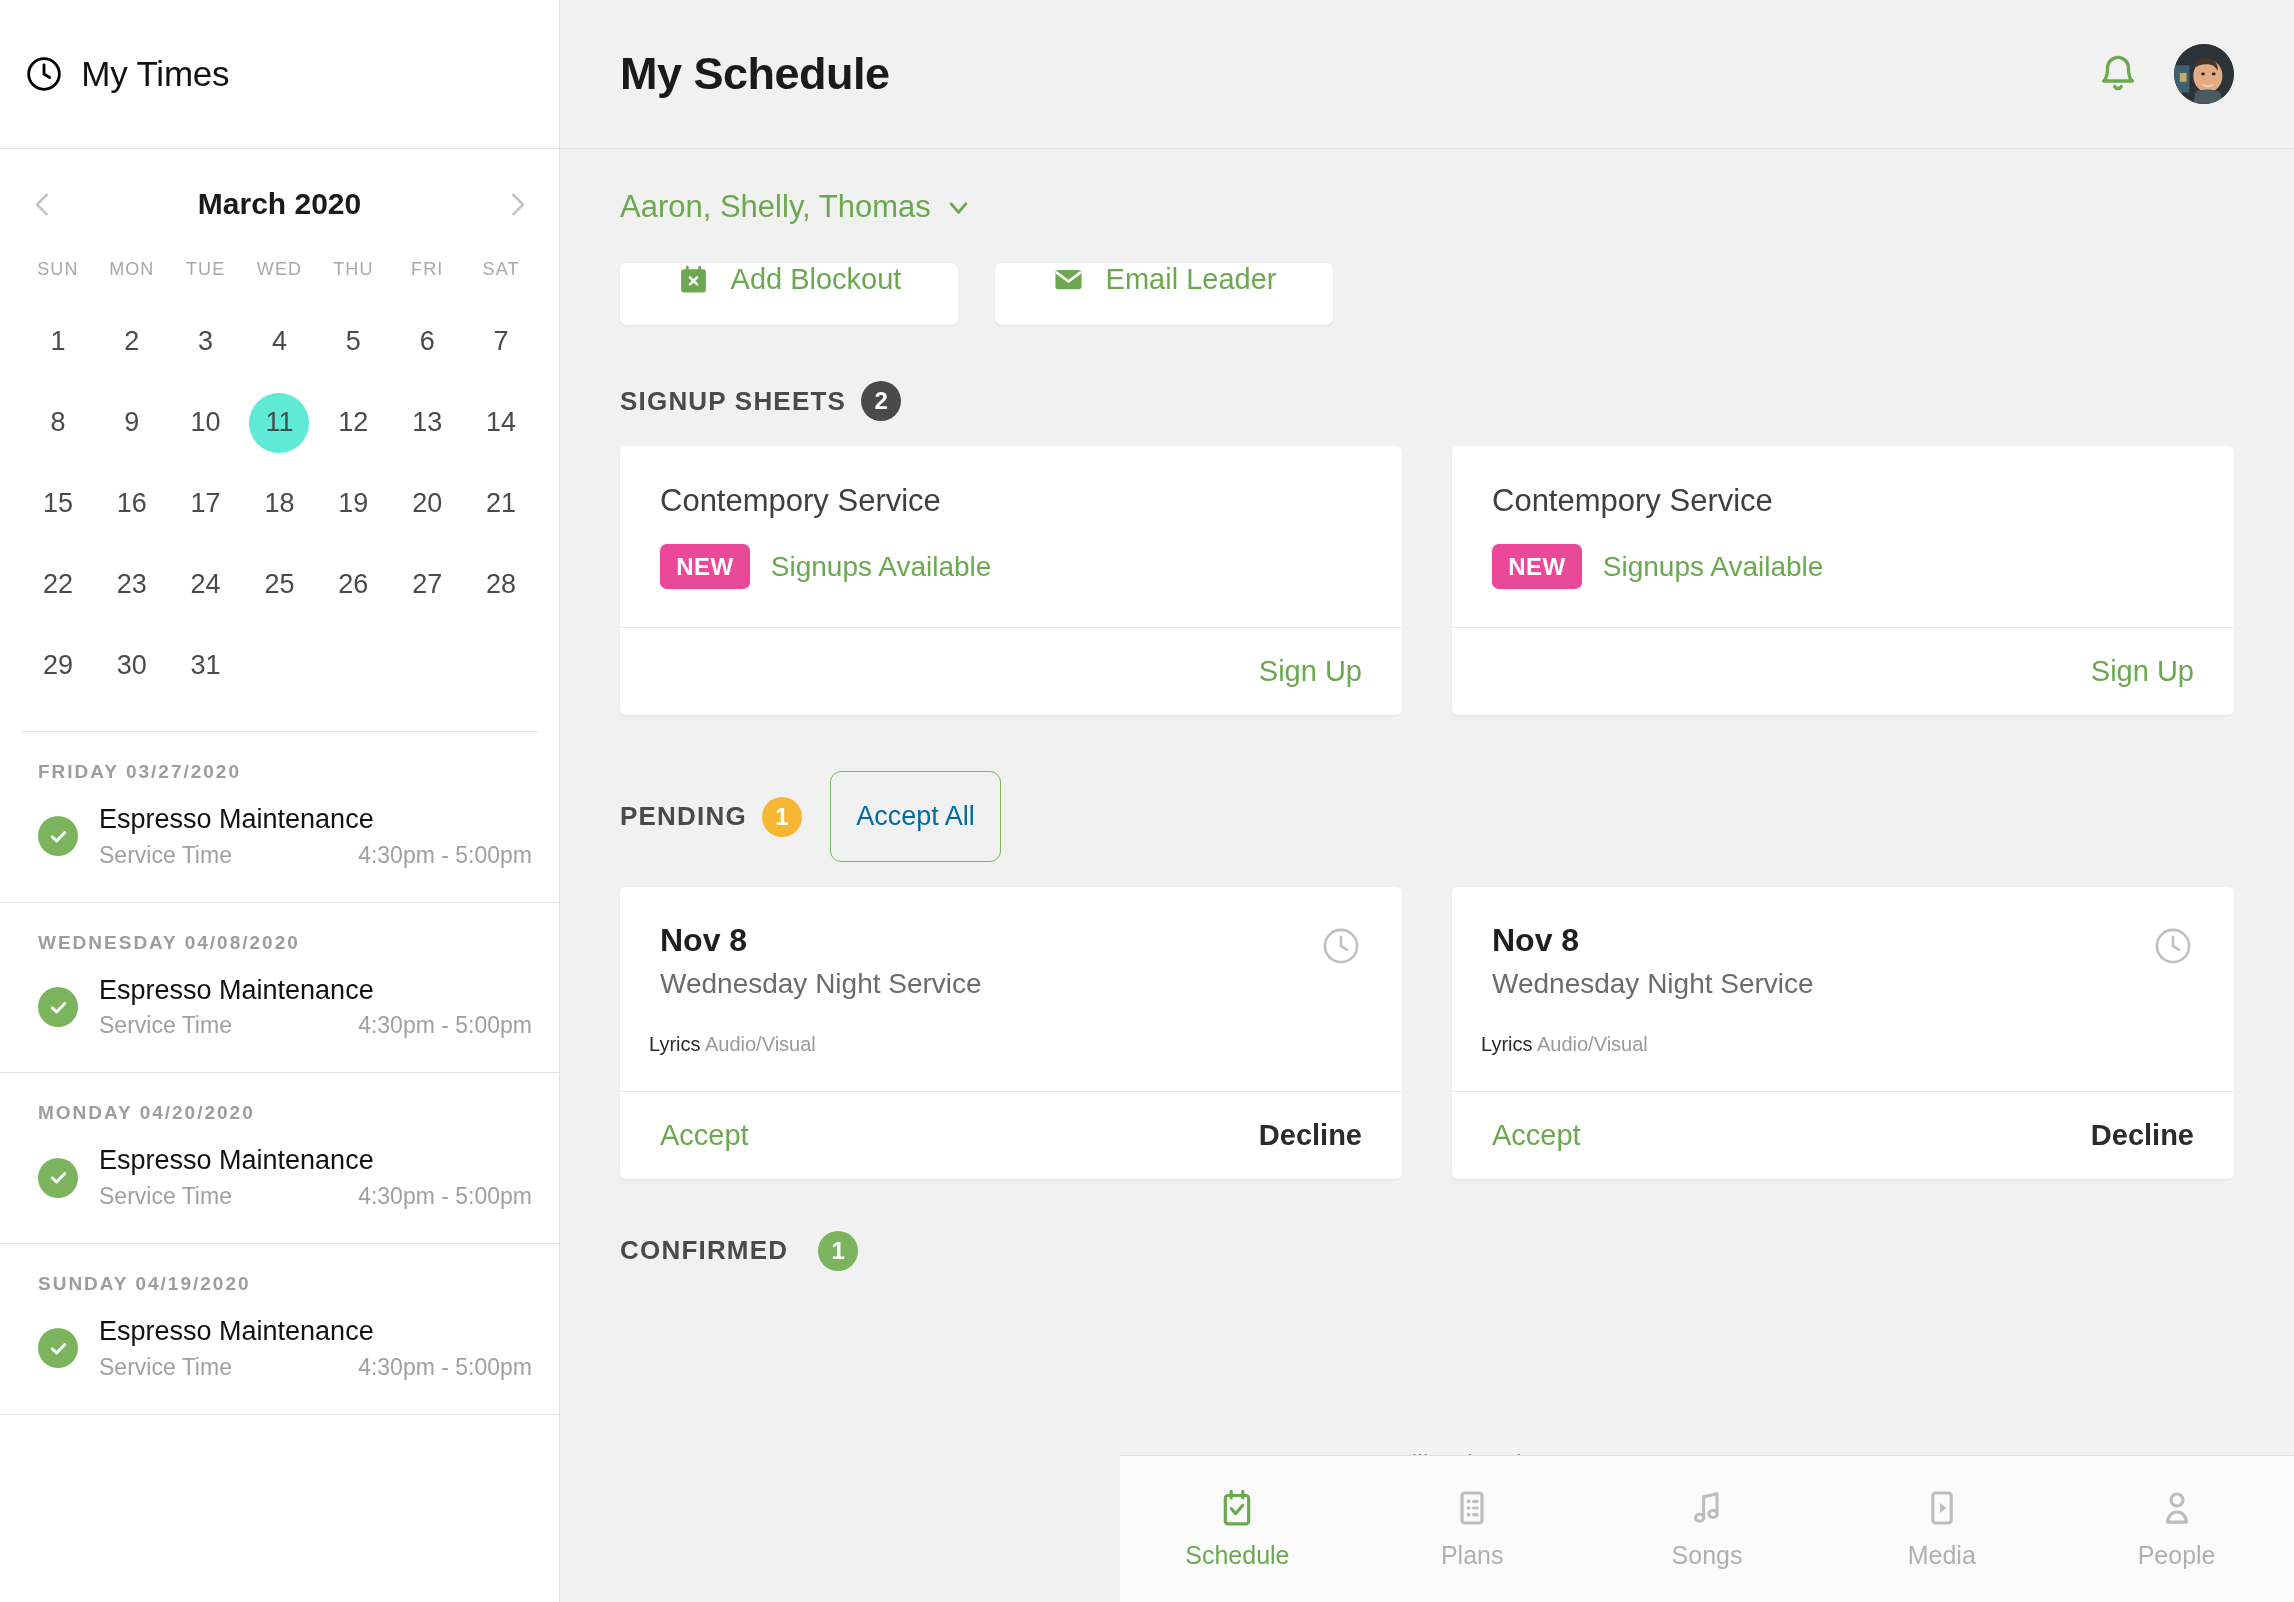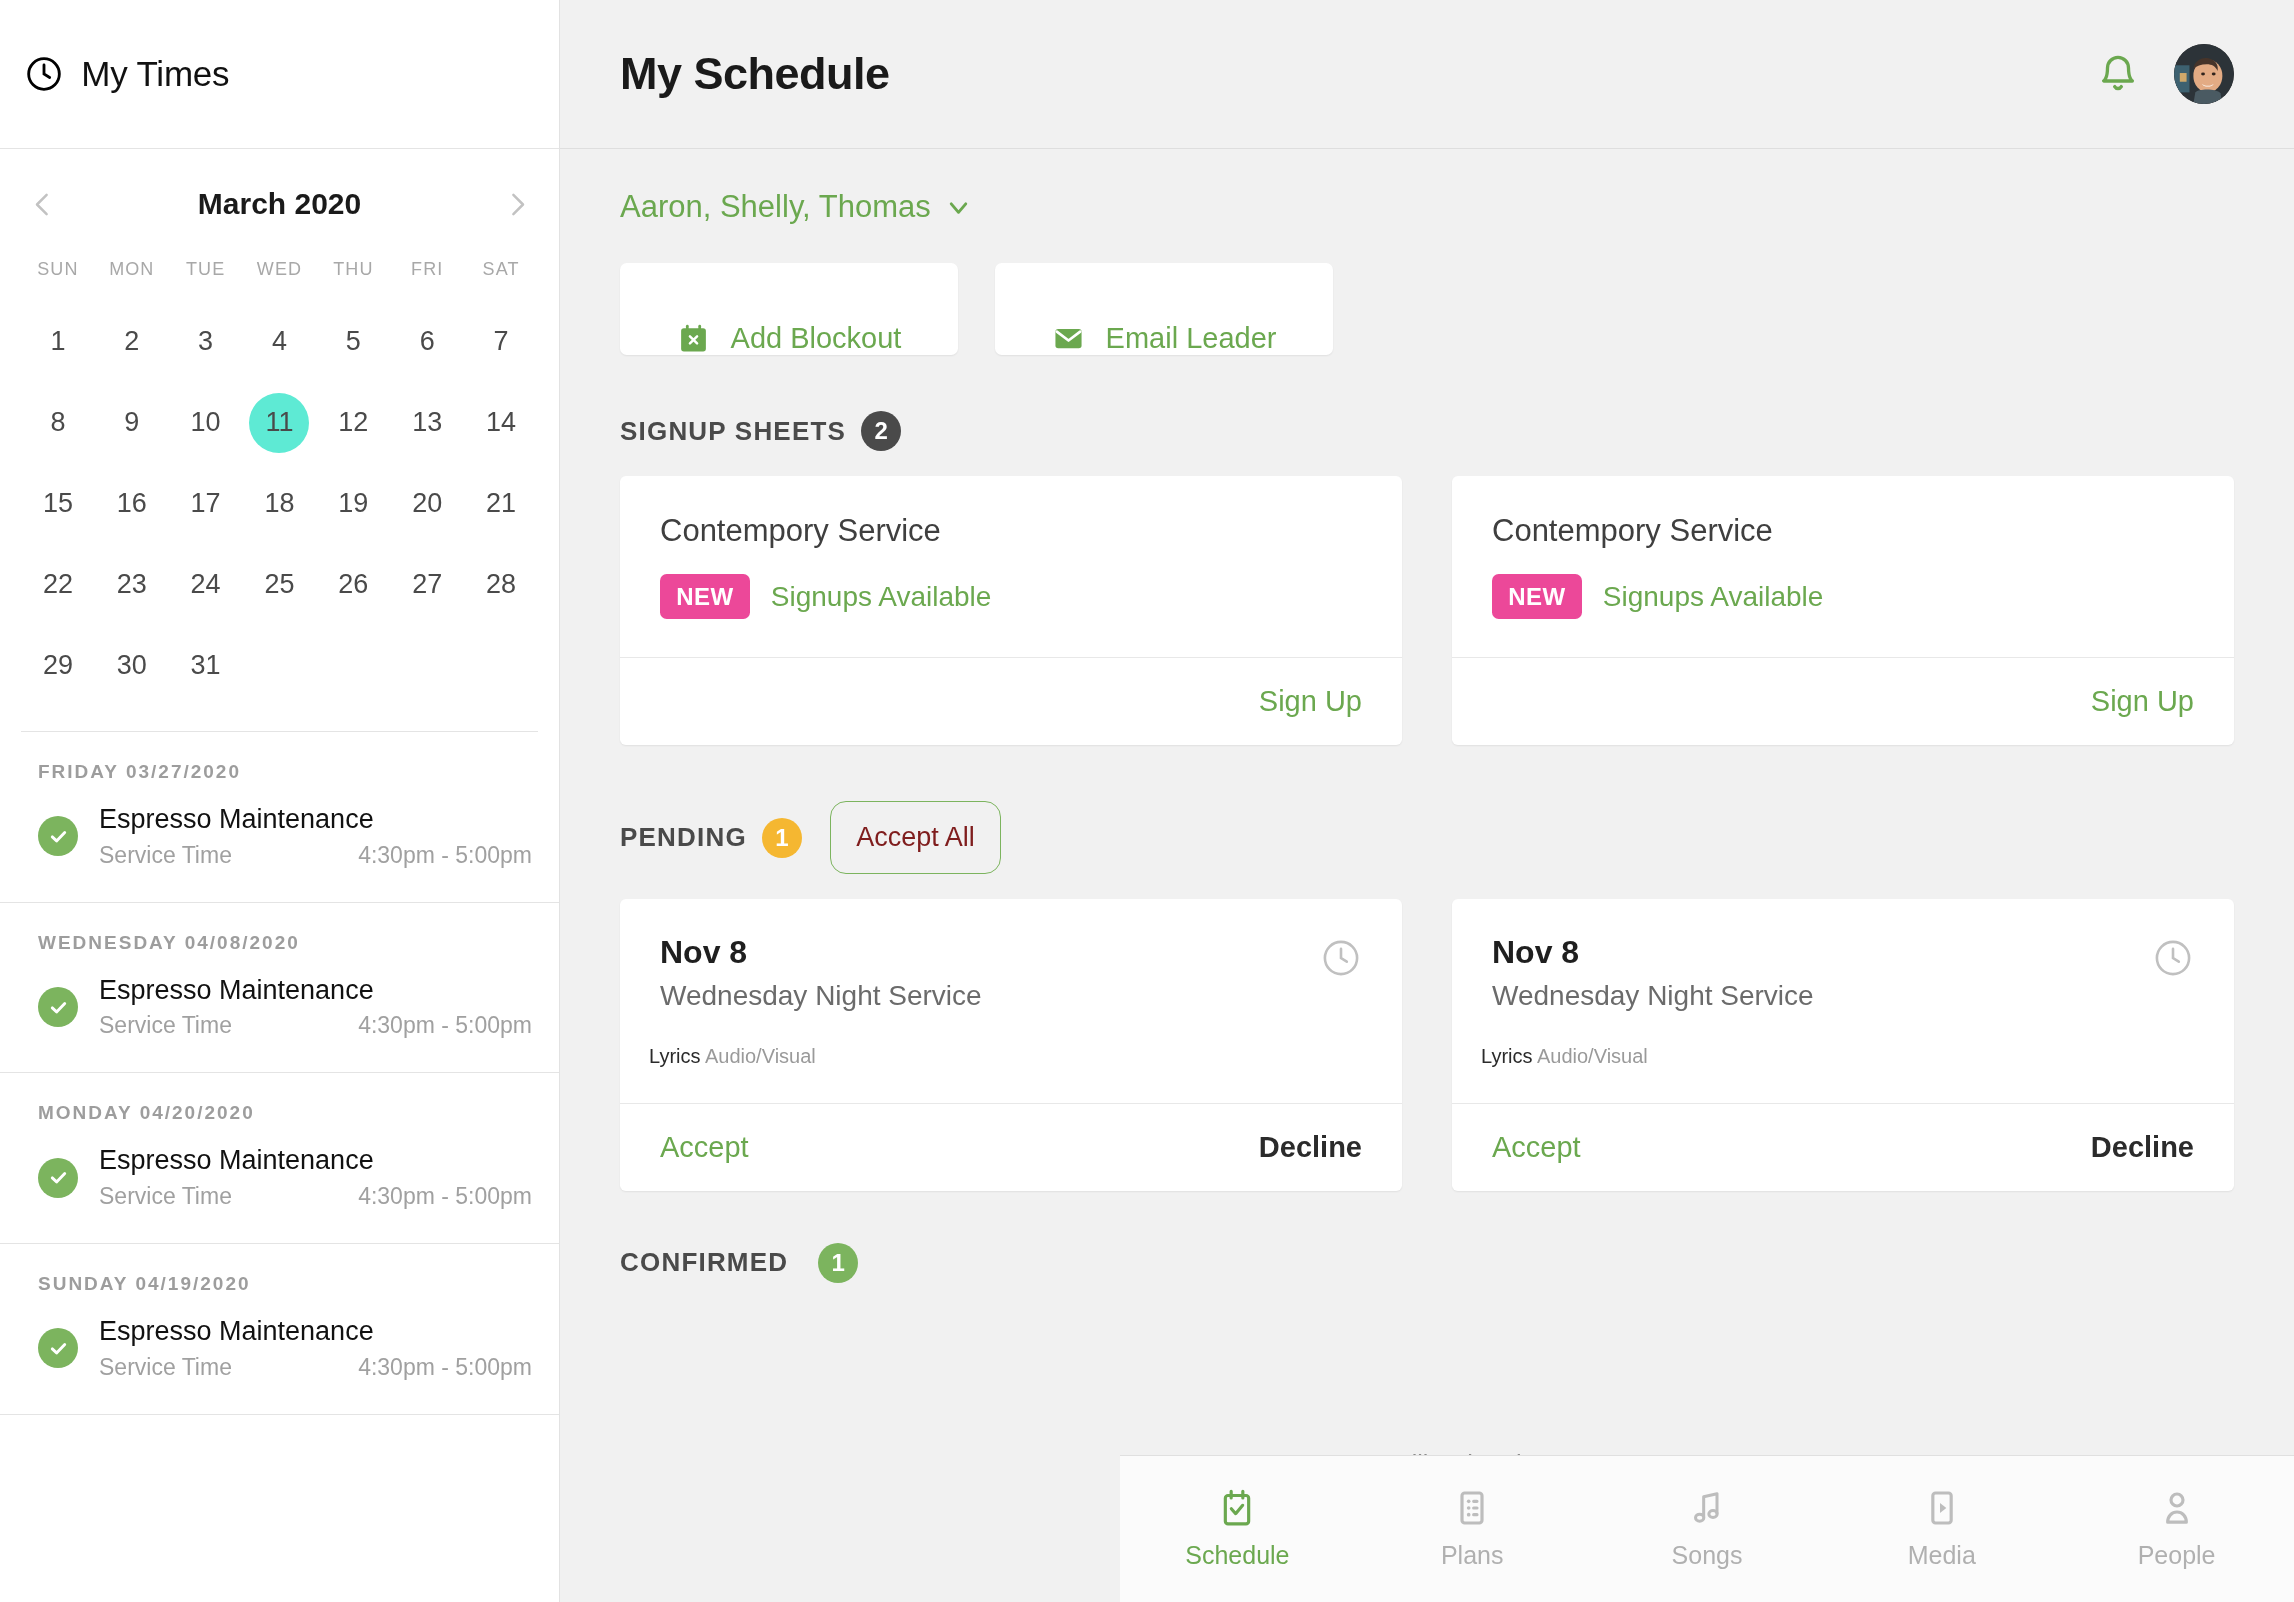--- a/index.html
+++ b/index.html
@@ -71,40 +71,40 @@
     width:60px; height:60px; border-radius:50%; overflow:hidden;
     background:#3a3a3a; position:relative; flex:0 0 60px;
   }
 
   .team-row { padding:40px 60px 0 60px; display:flex; align-items:center; }
   .team-name { font-size:31px; color:#6ba84f; }
   .team-caret { margin-left:13.4px; display:flex; align-items:center; }
 
   .btn-row { display:flex; gap:37px; padding:38px 60px 0 60px; }
   .btn-card {
-    background:#fff; border-radius:6.7px; height:92px; min-width:338px;
-    display:flex; align-items:flex-end; justify-content:center; gap:21px;
+    background:#fff; border-radius:6.7px; height:62px; min-width:338px;
+    display:flex; align-items:flex-start; justify-content:center; gap:21px;
     box-shadow:0 1px 1.9px rgba(0,0,0,0.07);
   }
   .btn-label { font-size:29px; color:#6ba84f; }
   .btn-icon { width:33px; height:33px; }
 
   .section-head { display:flex; align-items:center; padding:56px 60px 0 60px; gap:15px; }
   .section-title { font-size:26px; font-weight:bold; color:#4a4a4a; letter-spacing:1.2px; }
   .badge {
     min-width:40px; height:40px; padding:0 12.5px; border-radius:20px;
     display:flex; align-items:center; justify-content:center;
     font-size:24px; color:#fff; font-weight:bold;
   }
   .badge.dark { background:#4a4a4a; }
   .badge.amber { background:#f5b731; }
   .badge.green { background:#7cb45e; }
   .accept-all-btn {
-    border:1px solid #7cb45e; border-radius:16px; background:transparent;
-    padding:20px 25px; font-size:27px; color:#7f1d1d; margin-left:13.4px;
+    border:1px solid #7cb45e; border-radius:11px; background:transparent;
+    padding:29px 25px; font-size:27px; color:#0369a1; margin-left:13.4px;
     font-family:"Liberation Sans", sans-serif; cursor:pointer;
   }
 
   .card-grid { display:flex; gap:50px; padding:25px 60px 0 60px; }
   .card {
     flex:1; background:#fff; border-radius:5.8px; overflow:hidden;
     box-shadow:0 1px 1.9px rgba(0,0,0,0.07);
   }
   .card-top { padding:37px 40px 38px 40px; }
   .card-title { font-size:31px; color:#3f3f3f; }

